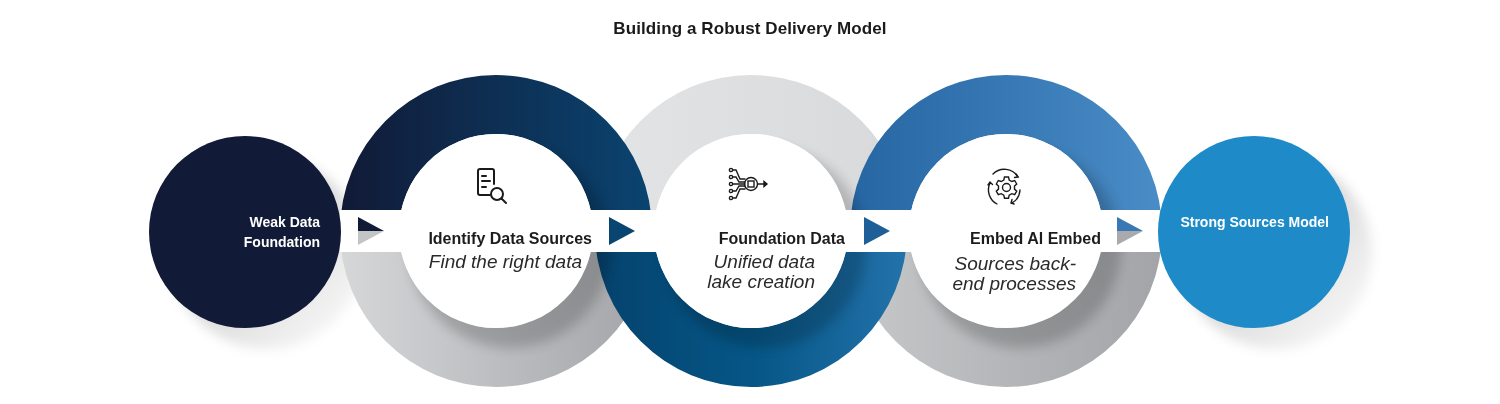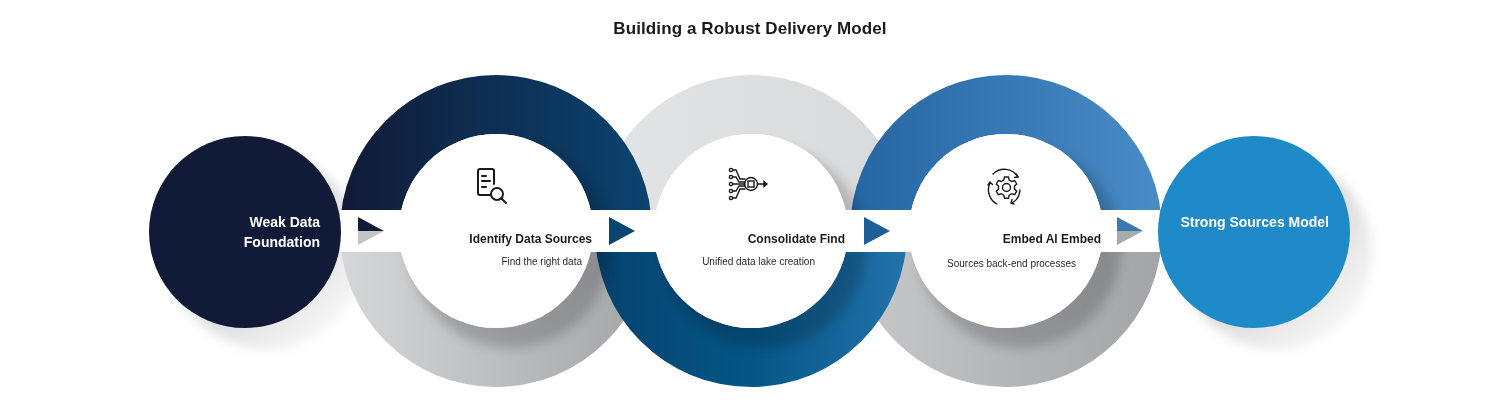--- a/index.html
+++ b/index.html
@@ -3,22 +3,22 @@
 <meta charset="utf-8">
 <style>
   html, body { margin: 0; padding: 0; background: #ffffff; }
   body { width: 1500px; height: 404px; position: relative; overflow: hidden;
          font-family: "Liberation Sans", "DejaVu Sans", sans-serif; }
   #diagram { position: absolute; left: 0; top: 0; }
   .title { position: absolute; left: 0; top: 19px; width: 1500px; text-align: center;
            font-size: 17px; font-weight: bold; color: #1a1a1a; letter-spacing: 0.1px; }
   .lbl { position: absolute; text-align: right; transform: translate(-50%, 0); }
   .end-lbl { color: #ffffff; font-weight: bold; font-size: 14px; line-height: 20px; width: 150px; }
-  .step-title { color: #1c1c1c; font-weight: bold; font-size: 12px; line-height: 20px; width: 190px; }
-  .step-desc { color: #2a2a2a; font-size: 10px; line-height: 20px; width: 170px; }
+  .step-title { color: #1c1c1c; font-weight: bold; font-size: 16px; line-height: 20px; width: 190px; }
+  .step-desc { color: #2a2a2a; font-size: 19px; line-height: 20px; width: 170px; font-style: italic; }
 </style>
 </head>
 <body>
 
 <svg id="diagram" width="1500" height="404" viewBox="0 0 1500 404">
   <defs>
     <linearGradient id="g-top-0" x1="0" y1="0" x2="1" y2="0">
         <stop offset="0" stop-color="#111a36"></stop>
         <stop offset="1" stop-color="#0a4470"></stop>
       </linearGradient>
@@ -129,17 +129,17 @@
 </svg>
 
 <div class="title">Building a Robust Delivery Model</div>
 
 <div class="lbl end-lbl" style="left:245px; top:212px;">Weak Data Foundation</div>
 <div class="lbl end-lbl" style="left:1254px; top:212px;">Strong Sources Model</div>
 
 <div class="lbl step-title" style="left:497px; top:229px;">Identify Data Sources</div>
 <div class="lbl step-desc" style="left:497px; top:252px;">Find the right data</div>
 
-<div class="lbl step-title" style="left:750px; top:229px;">Consolidate Find</div>
+<div class="lbl step-title" style="left:750px; top:229px;">Foundation Data</div>
 <div class="lbl step-desc" style="left:750px; top:252px; width:130px;">Unified data lake creation</div>
 
 <div class="lbl step-title" style="left:1006px; top:229px;">Embed Al Embed</div>
 <div class="lbl step-desc" style="left:1006px; top:254px; width:140px;">Sources back-end processes</div>
 
 </body></html>

